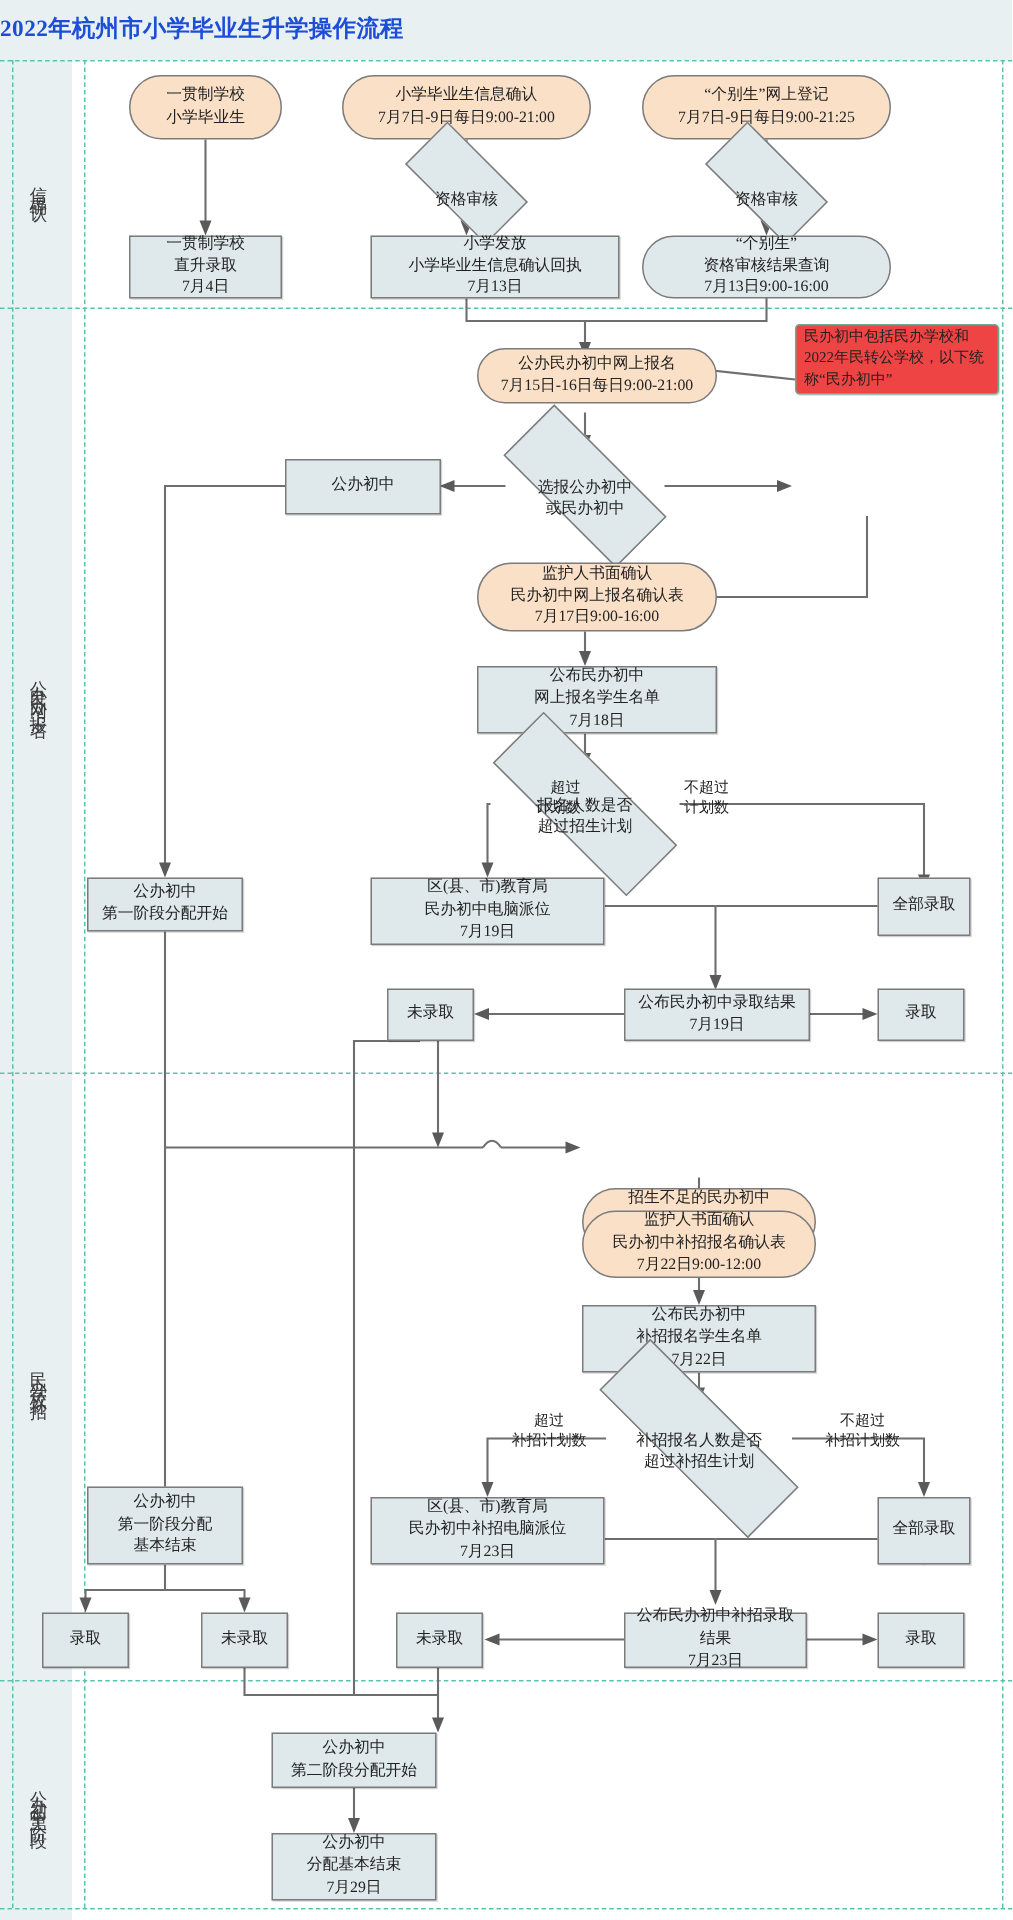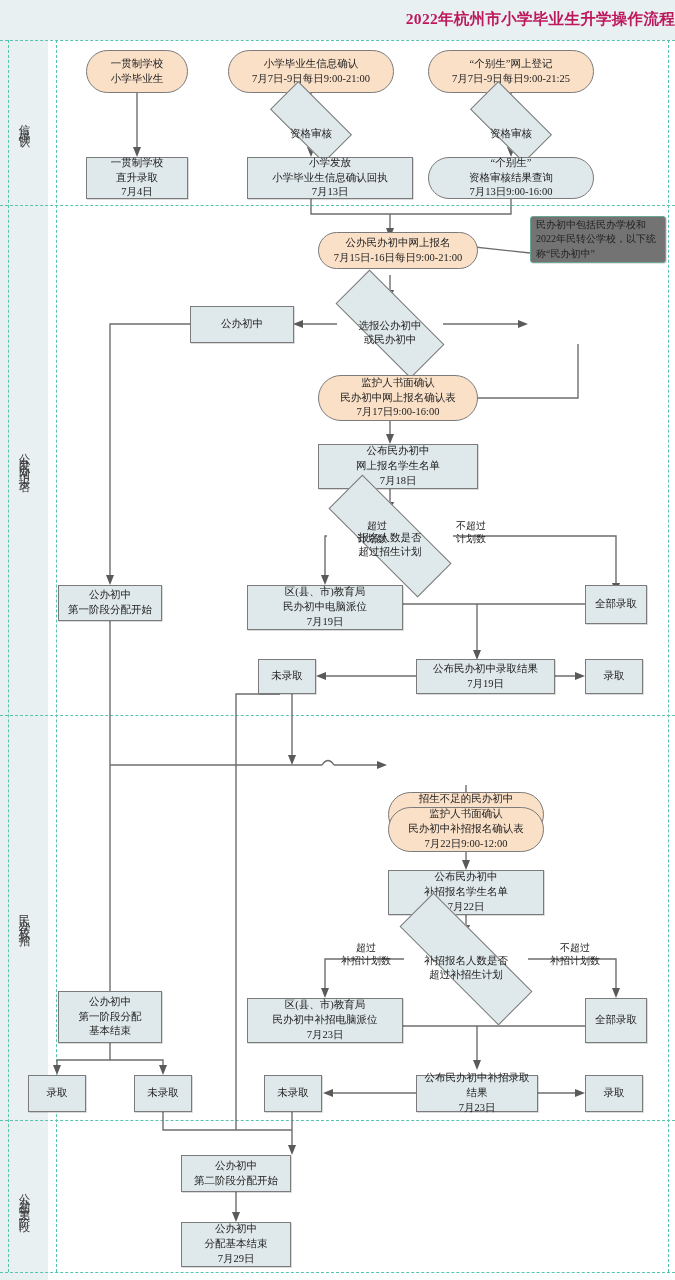--- a/index.html
+++ b/index.html
@@ -16,23 +16,23 @@
     background:#ffffff;
   }
 
   
   #title-bar{
     position:absolute;left:0;top:0;width:675px;height:40px;
     background:#e9f0f2;
   }
   #page-title{
     position:absolute;left:0;top:9px;width:675px;
-    text-align:right;
+    text-align:left;
     font-size:15.5px;font-weight:bold;letter-spacing:.3px;
-    color:#be185d;
+    color:#1d4ed8;
   }
   .lane-head{
     position:absolute;left:0;
     width:48px;
     background:#e9f0f2;
   }
   .lane-label{
     position:absolute;
     left:0;width:48px;
     writing-mode:vertical-rl;
@@ -63,21 +63,21 @@
     font-size:10.5px;
     line-height:1.42;
     color:#222;
     padding:1px 3px;
     white-space:pre-line;
   }
   .rect{background:#dfe8ea;border-radius:0;box-shadow:.8px .8px 0 rgba(0,0,0,.18);}
   .pill{background:#fbe0c8;border-radius:999px;}
   .pill-blue{background:#dfe8ea;border-radius:999px;}
   .callout{
-    background:#737373;border:1.1px solid #6aa893;border-radius:3px;
+    background:#ef4444;border:1.1px solid #6aa893;border-radius:3px;
     font-size:10px;line-height:1.45;text-align:left;padding:3px 5px;
     box-shadow:.8px .8px 0 rgba(0,0,0,.15);
   }
 
   
   .diamond{
     position:absolute;
     display:flex;align-items:flex-end;justify-content:center;
   }
   .diamond .dshape{
@@ -308,21 +308,21 @@
   <div class="elabel" style="left:456px;top:519px;width:60px;text-align:left;">不超过
 计划数</div>
 
   <div class="node rect" style="left:58px;top:585px;width:104px;height:36px;">公办初中
 第一阶段分配开始</div>
   <div class="node rect" style="left:247px;top:585px;width:156px;height:45px;">区(县、市)教育局
 民办初中电脑派位
 7月19日</div>
   <div class="node rect" style="left:585px;top:585px;width:62px;height:39px;">全部录取</div>
 
-  <div class="node rect" style="left:416px;top:659px;width:139px;height:35px;">公布民办初中录取结果
+  <div class="node rect" style="left:416px;top:659px;width:124px;height:35px;">公布民办初中录取结果
 7月19日</div>
   <div class="node rect" style="left:258px;top:659px;width:58px;height:35px;">未录取</div>
   <div class="node rect" style="left:585px;top:659px;width:58px;height:35px;">录取</div>
 
   <div class="node pill" style="left:388px;top:760px;width:156px;height:45px;margin-top:32px;">招生不足的民办初中
 补招网上报名
 7月21日9:00-16:00</div>
   <div class="node pill" style="left:388px;top:807px;width:156px;height:45px;">监护人书面确认
 民办初中补招报名确认表
 7月22日9:00-12:00</div>

